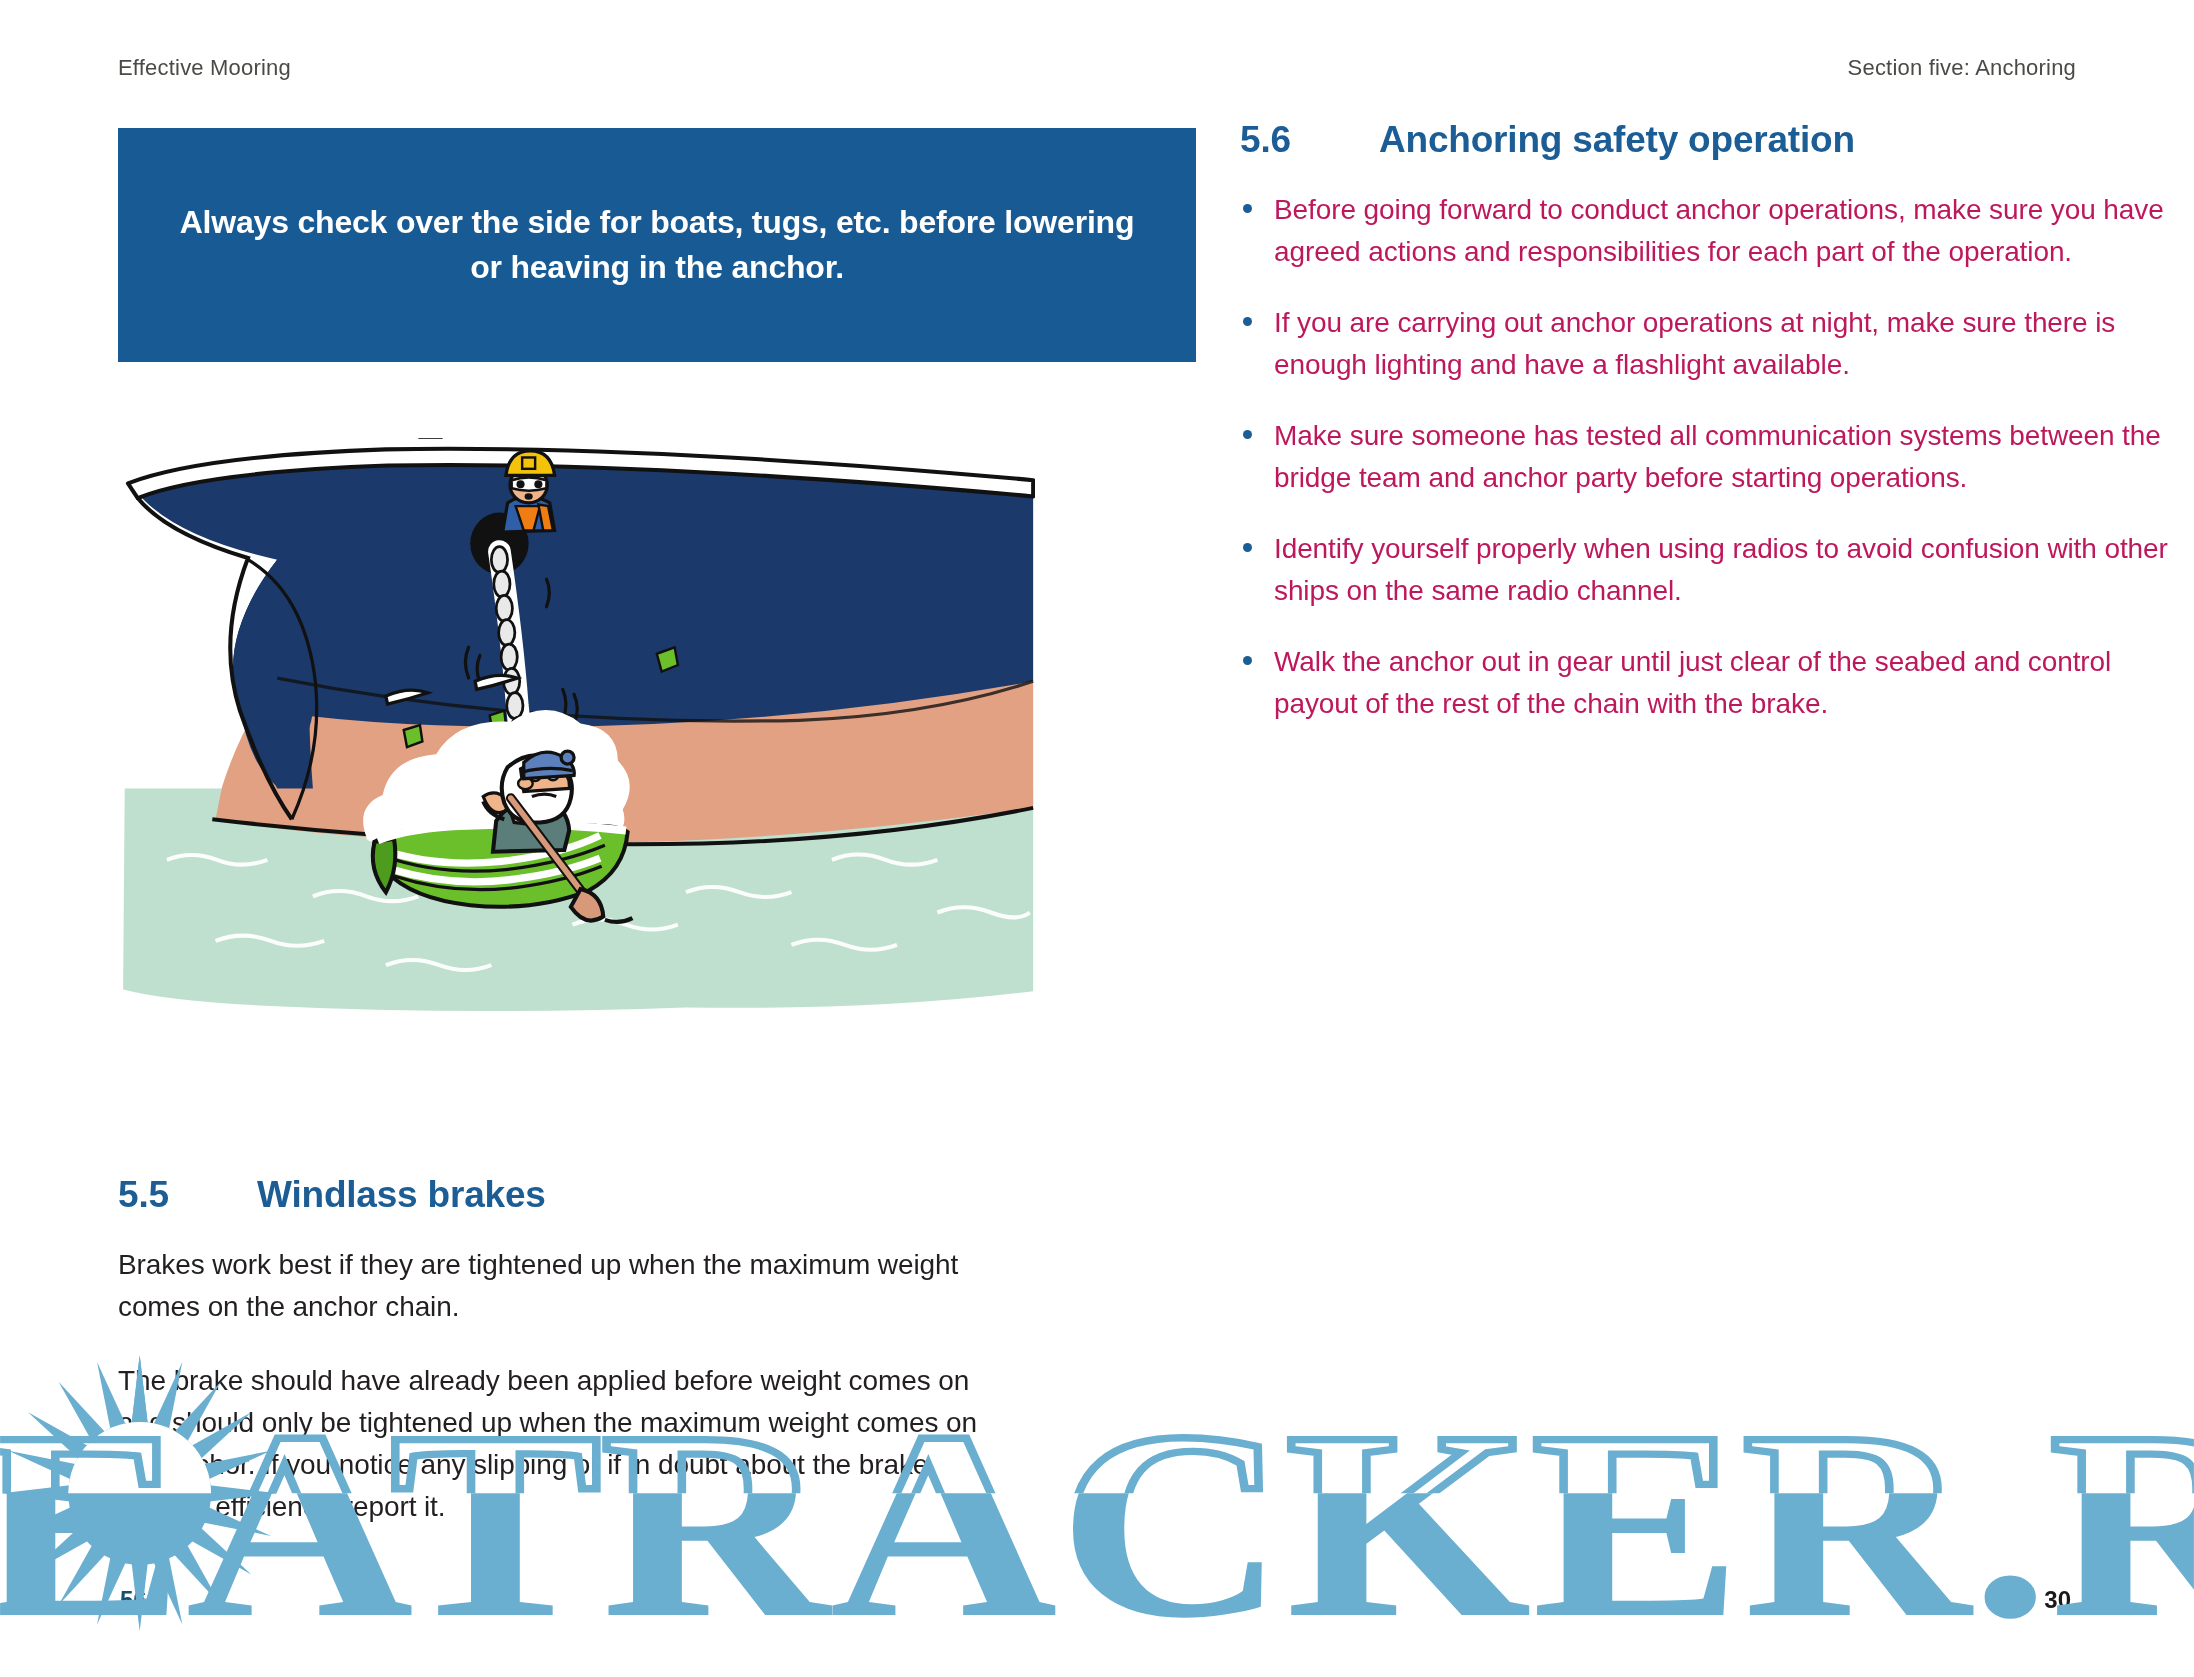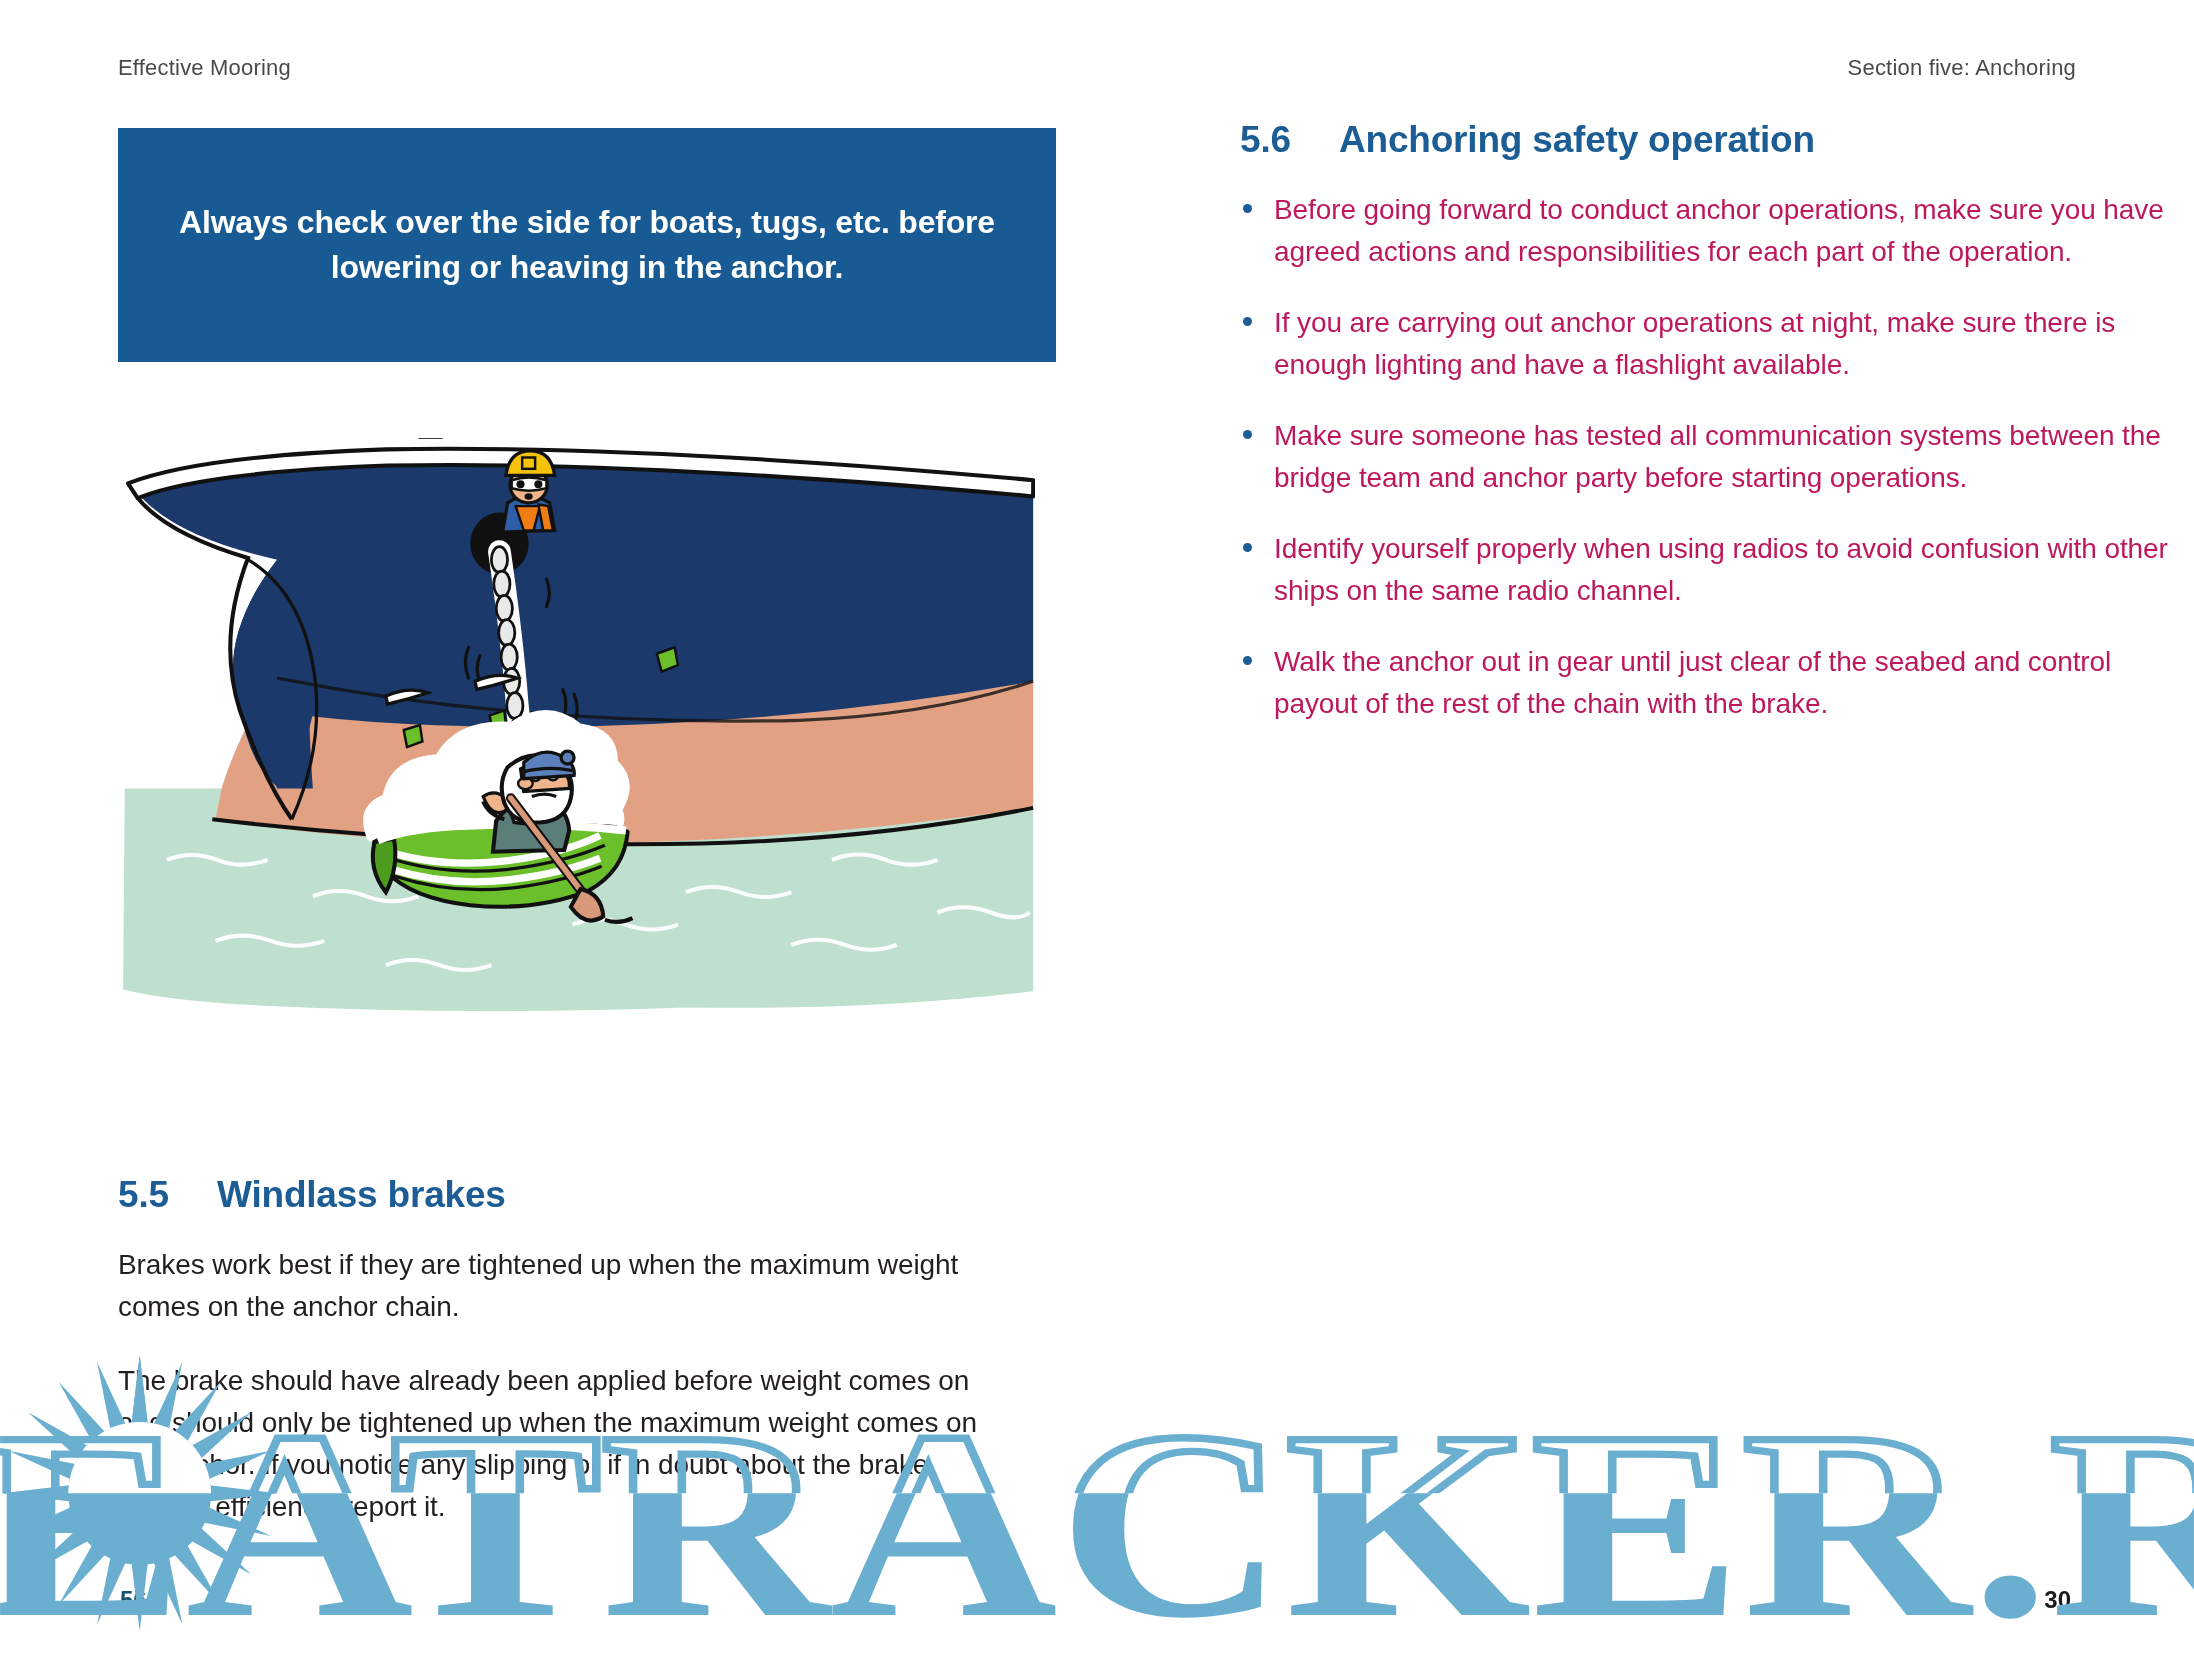--- a/index.html
+++ b/index.html
@@ -17,37 +17,37 @@
   }
   .runhead.left{left:118px;}
   .runhead.right{right:118px;}
 
   
   .col-left{position:absolute;left:118px;top:128px;width:909px;}
   .col-right{position:absolute;left:1240px;top:120px;width:934px;}
 
   
   .callout{
-    width:938px;height:234px;background:#185a93;
+    width:1078px;height:234px;background:#185a93;
     display:flex;align-items:center;justify-content:center;
     box-sizing:border-box;padding:0 44px;
   }
   .callout p{
     margin:0;color:#ffffff;font-weight:bold;font-size:32px;line-height:1.42;
     text-align:center;letter-spacing:-0.2px;
   }
 
   
   .illus{position:absolute;left:118px;top:438px;width:917px;height:584px;}
   .illus svg{display:block;width:100%;height:100%;}
 
   
   .h2{
     color:#1b5d94;font-weight:bold;font-size:37px;line-height:1.1;
-    display:flex;margin:0 0 28px 0;letter-spacing:-0.2px;
+    display:flex;margin:0 0 28px 0;letter-spacing:-0.2px;gap:40px;
   }
   .h2 .num{width:99px;flex:none;}
   .h2 .txt{flex:1;}
 
   .body-p{
     font-size:28px;line-height:1.50;margin:0 8px 32px 0;color:#231f20;
     letter-spacing:-0.1px;
   }
 
   

